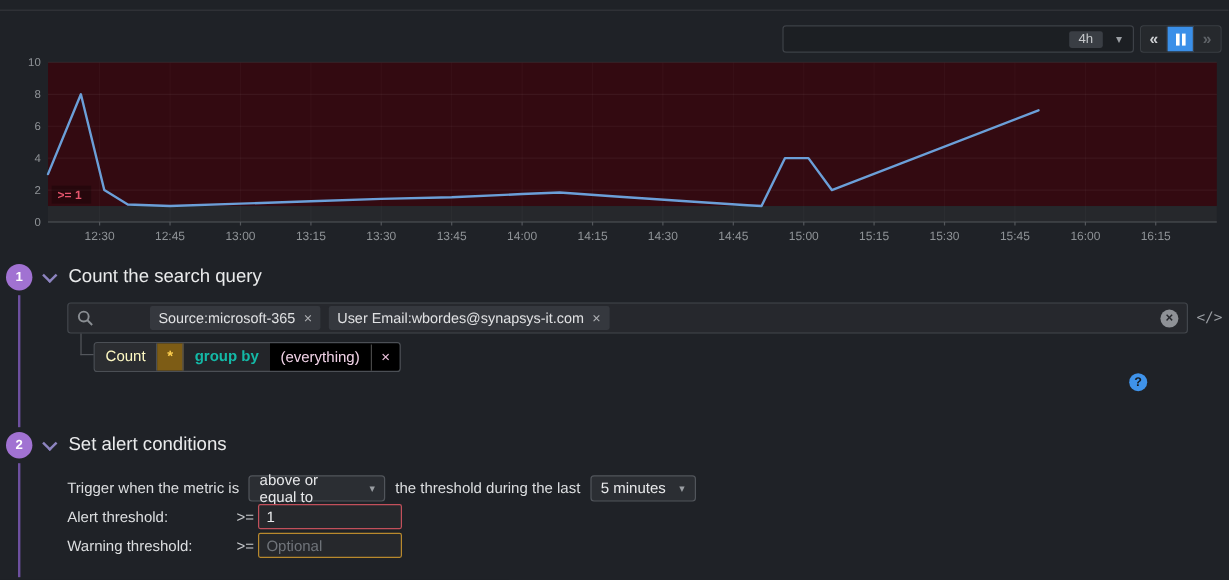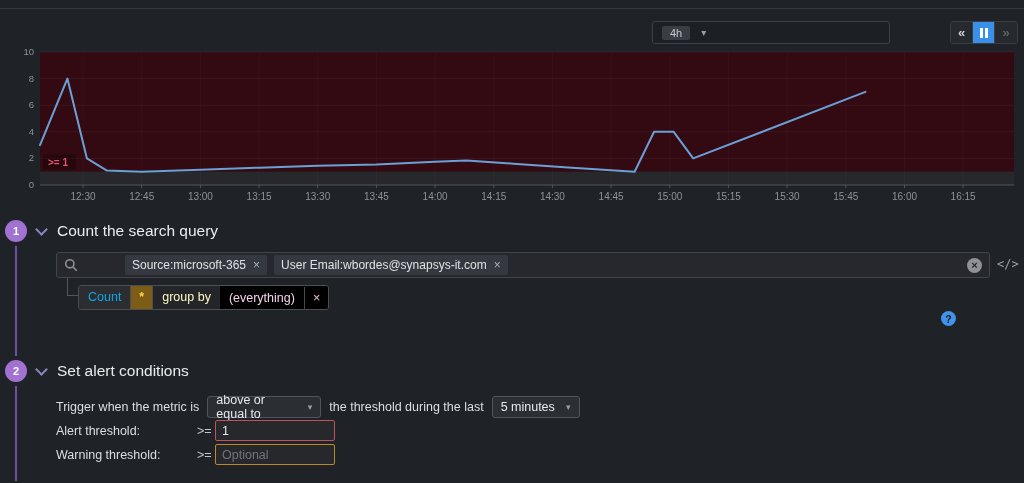--- a/index.html
+++ b/index.html
@@ -9,23 +9,23 @@
     font-family:"Liberation Sans", sans-serif;
     color:#e6e7e9;
     position:relative;
     overflow:hidden;
   }
   .page { position:absolute; inset:0; }
   .top-divider { position:absolute; top:8px; left:0; right:0; height:1px; background:#33363b; }
 
   
   .time-select {
-    position:absolute; left:652px; top:21px; width:238px; height:23px;
+    position:absolute; left:652px; top:21px; width:293px; height:23px;
     background:#1c1f23; border:1px solid #3d4147; border-radius:3px;
-    display:flex; align-items:center; padding:0 9px; cursor:pointer;
+    display:flex; align-items:center; padding:0 9px; cursor:pointer;justify-content:flex-end;
   }
   .range-badge { background:#3a3e44; color:#c6c8cb; font-size:11px; padding:1px 8px; border-radius:2px; margin-right:11px; }
   .range-label { font-size:12.5px; color:#e8e9eb; flex:1; }
   .select-caret { color:#9a9ea3; font-size:10px; }
 
   .media-group {
     position:absolute; left:950px; top:21px; height:23px;
     display:flex; border:1px solid #3a3e43; border-radius:3px; overflow:hidden;
   }
   .media-btn {
@@ -76,23 +76,23 @@
     position:absolute; left:997px; top:257px; color:#9b9fa4; font-size:12px;
     font-family:"DejaVu Sans Mono", monospace; cursor:pointer;
   }
   .connector { position:absolute; left:67px; top:278px; width:11px; height:18px;
     border-left:1px solid #53565c; border-bottom:1px solid #53565c; }
   .query-row {
     position:absolute; left:78px; top:285px; height:25px;
     display:inline-flex; align-items:stretch; border:1px solid #4b4f55; border-radius:3px;
     background:#232529; font-size:12.5px; overflow:hidden;
   }
-  .qr-metric { padding:4px 9px; color:#0ea5e9; background:#2b2d31; border-right:1px solid #4b4f55; cursor:pointer; }
+  .qr-metric { padding:4px 9px; color:#fef9c3; background:#2b2d31; border-right:1px solid #4b4f55; cursor:pointer; }
   .qr-star { padding:4px 8px; background:#7d5c15; color:#ffd04f; border-right:1px solid #4b4f55; font-weight:bold; cursor:pointer; }
-  .qr-groupby { padding:4px 9px; color:#fef9c3; }
+  .qr-groupby { padding:4px 9px; color:#14b8a6;font-weight:bold; }
   .qr-chip { display:flex; align-items:flex-end; background:#000000; color:#f2d3e8; cursor:pointer; }
   .qr-chip-label { padding:4px 9px; }
   .qr-chip-x { padding:4px 8px; border-left:1px solid rgba(255,255,255,0.28); color:#efc4df; display:flex; align-items:center; }
   .help-text { position:absolute; left:56px; top:313px; font-size:12.5px; color:#c7c9cb; }
   .help-icon {
     position:absolute; left:941px; top:311px; width:15px; height:15px; border-radius:50%;
     background:#3f93ea; color:#15181b; font-size:10.5px; font-weight:bold;
     display:flex; align-items:center; justify-content:center; cursor:pointer;
   }
 

